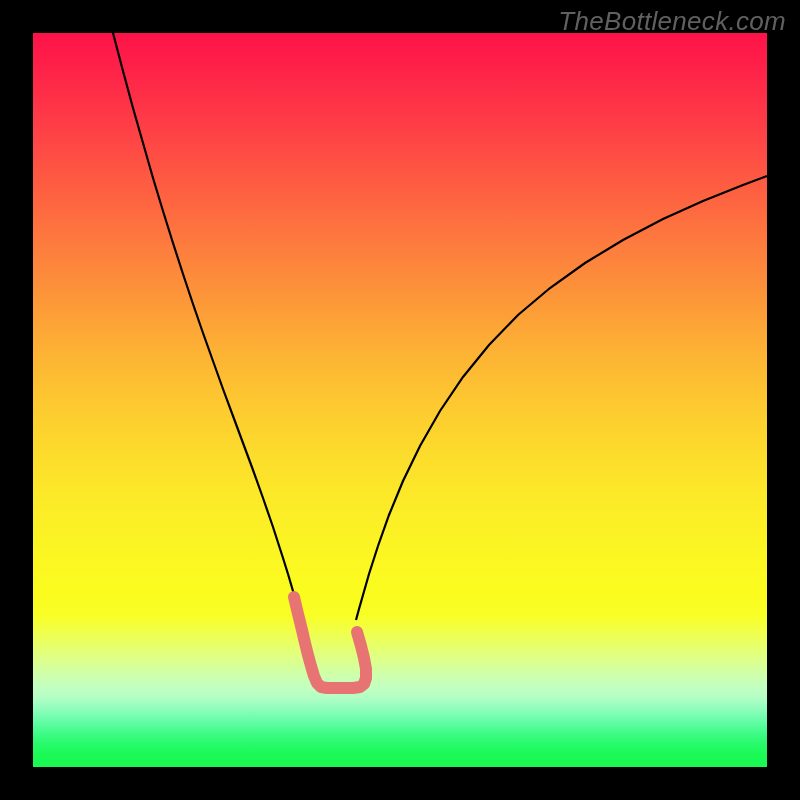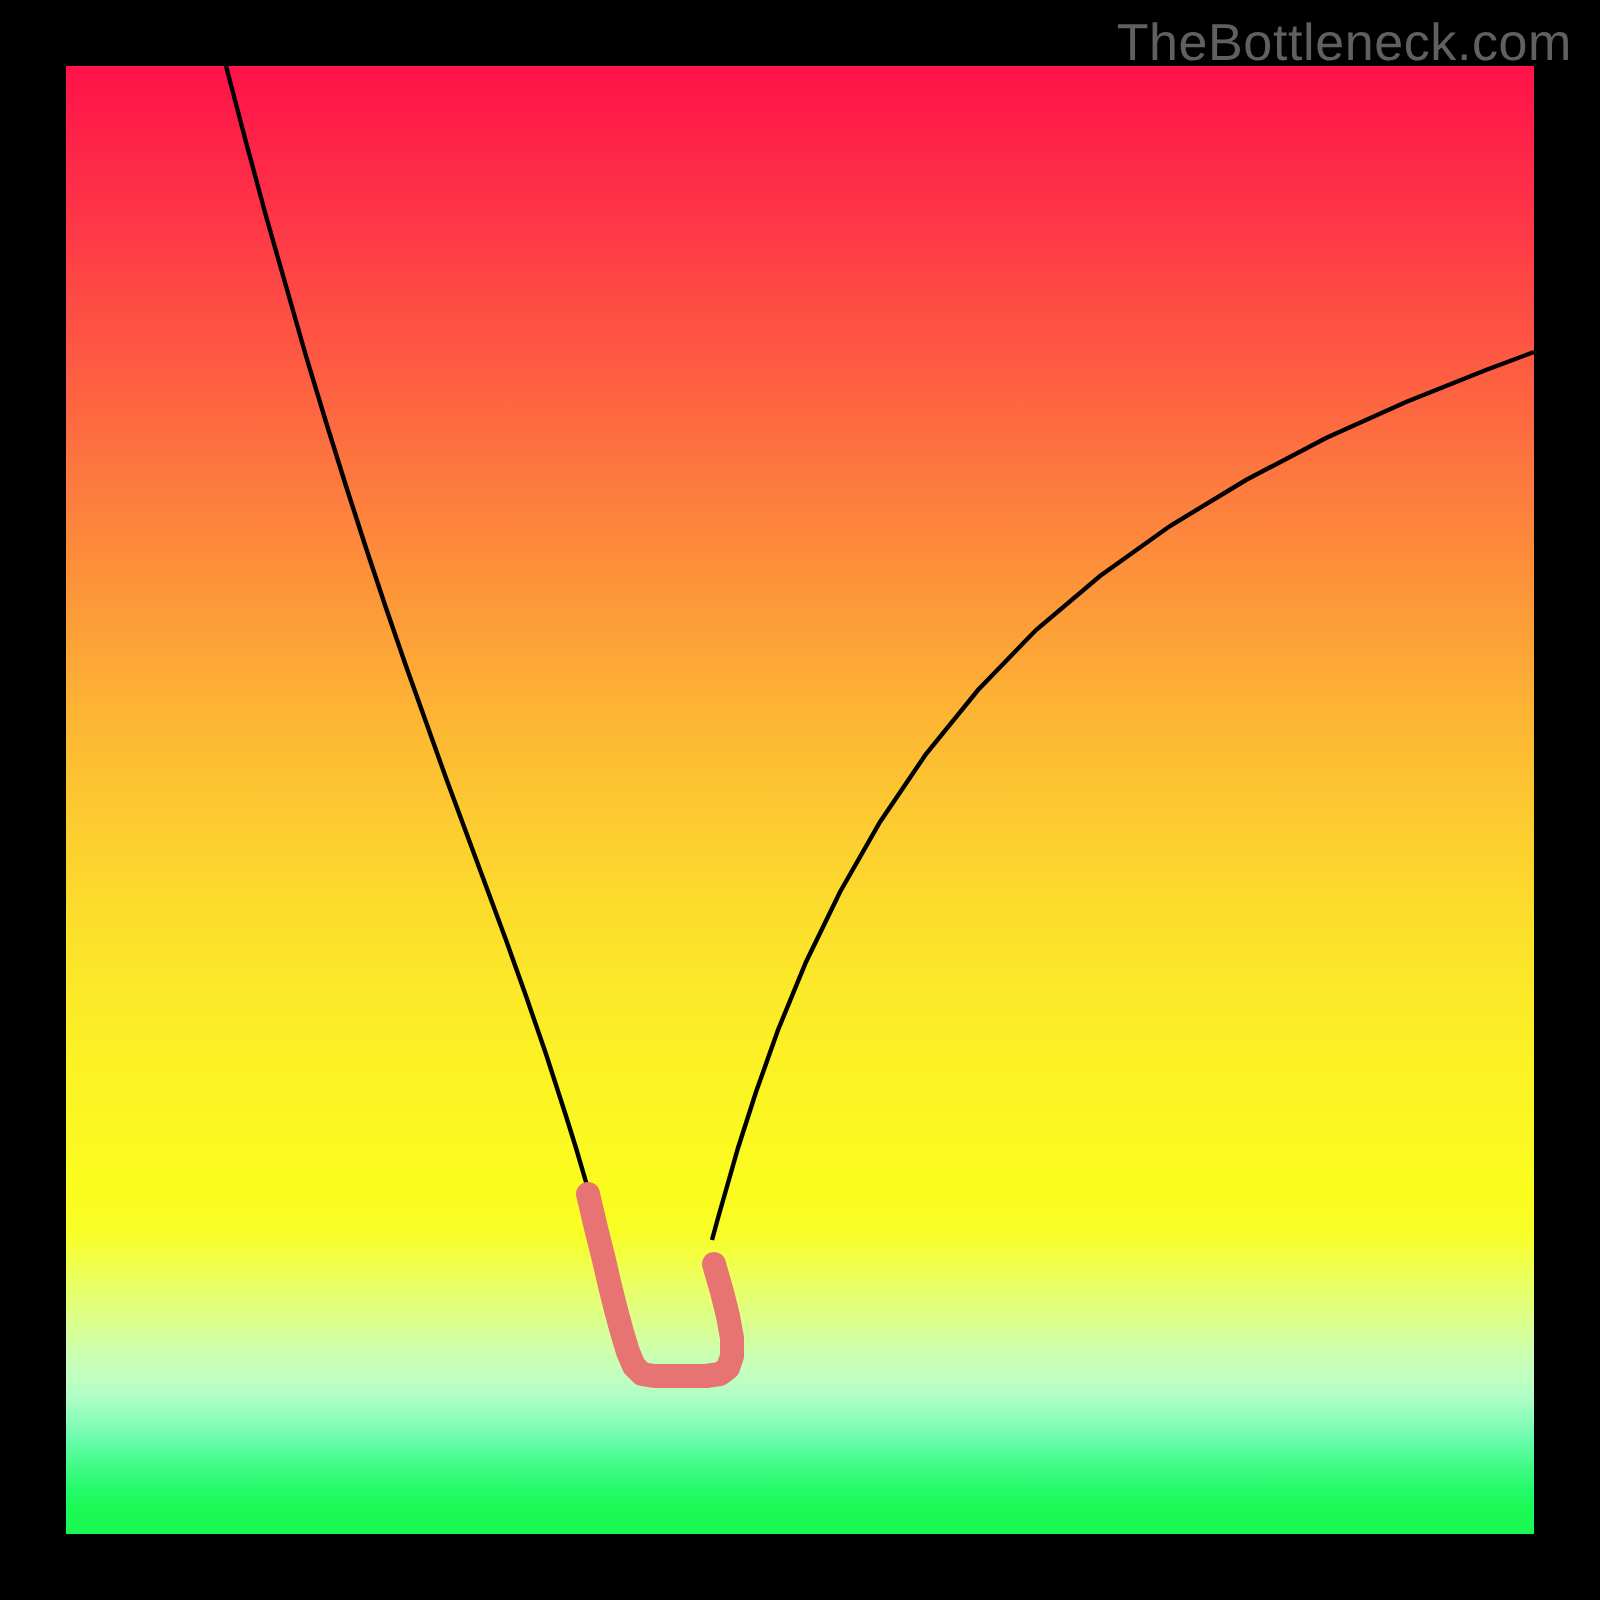--- a/index.html
+++ b/index.html
@@ -1,17 +1,17 @@
 <!DOCTYPE html>
 <html><head>
 <meta charset="utf-8">
 <style>
   * { margin: 0; padding: 0; box-sizing: border-box; }
   body { width: 800px; height: 800px; overflow: hidden; background: #000; font-family: Arial, sans-serif; }
-  .container { width: 800px; height: 800px; background: #000; position: relative; }
+  .container { width: 800px; height: 800px; background: #000; position: relative; font-style: italic; }
   .watermark { position: absolute; top: 6px; right: 14px; color: #606060; font-size: 26px; font-weight: 500; letter-spacing: 0.3px; z-index: 10; }
   .plot-area { position: absolute; left: 33px; top: 33px; width: 734px; height: 734px; overflow: hidden; }
   .gradient-bg { position: absolute; inset: 0; background: linear-gradient(to bottom,
       #fe1249 0%,
       #fe1f48 4%,
       #fe3847 11%,
       #fe5a42 20%,
       #fd7c3e 29%,
       #fd9a38 37%,
       #fdb434 44%,

